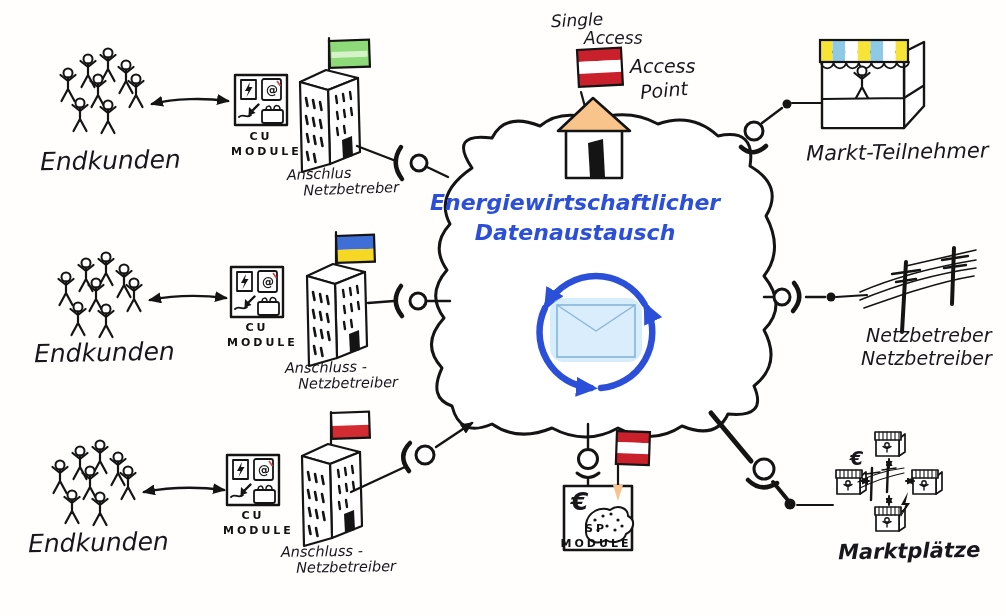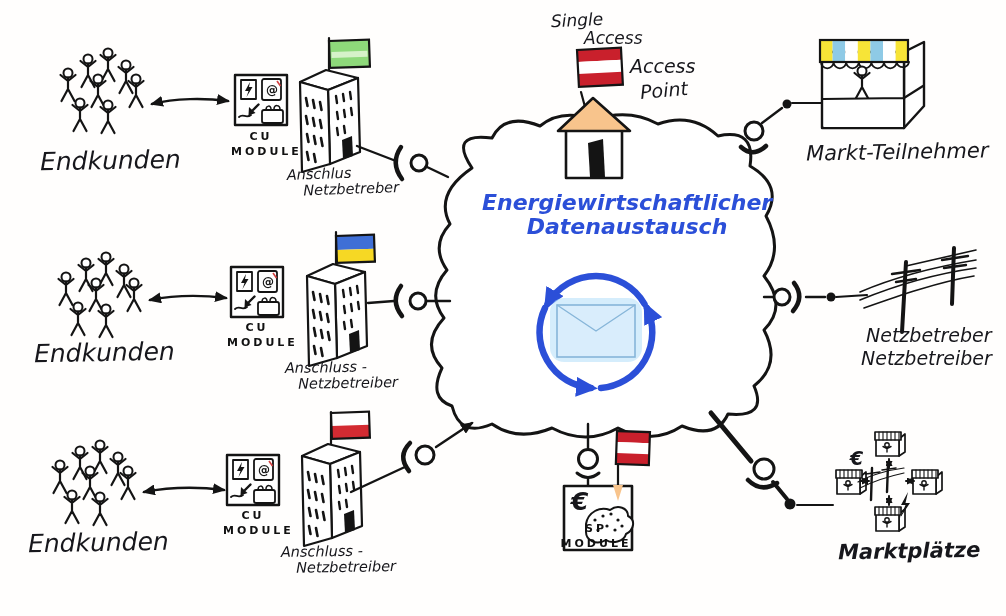--- a/index.html
+++ b/index.html
@@ -279,23 +279,23 @@
           <circle cx="611" cy="514" r="1.6"></circle>
       <circle cx="618" cy="520" r="1.6"></circle>
           <circle cx="607" cy="526" r="1.6"></circle>
           <circle cx="598" cy="530" r="1.6"></circle>
       <circle cx="615" cy="530" r="1.6"></circle>
           <circle cx="622" cy="526" r="1.6"></circle>
     </g>
   </g>
 </svg>
 
-<div class="lbl blue b" style="left:482px;top:191px;width:290px;text-align:center;font-size:22px;">
+<div class="lbl blue b" style="left:430px;top:191px;width:290px;text-align:center;font-size:22px;">
   <div>Energiewirtschaftlicher</div>
-  <div style="text-align:center;">Datenaustausch</div>
+  <div style="margin-top:6px;text-align:center;">Datenaustausch</div>
 </div>
 
 <div class="lbl" style="left:551px;top:11px;font-size:17px;transform:rotate(-3deg);">Single</div>
 <div class="lbl" style="left:584px;top:29px;font-size:17px;">Access</div>
 <div class="lbl" style="left:630px;top:56px;font-size:19px;">Access</div>
 <div class="lbl" style="left:640px;top:80px;font-size:19px;transform:rotate(-5deg);">Point</div>
 
 <div class="lbl" style="left:40px;top:147px;font-size:25px;transform:rotate(-1deg);">Endkunden</div>
 <div class="lbl" style="left:34px;top:339px;font-size:25px;transform:rotate(-1deg);">Endkunden</div>
 <div class="lbl" style="left:28px;top:529px;font-size:25px;transform:rotate(-1deg);">Endkunden</div>

